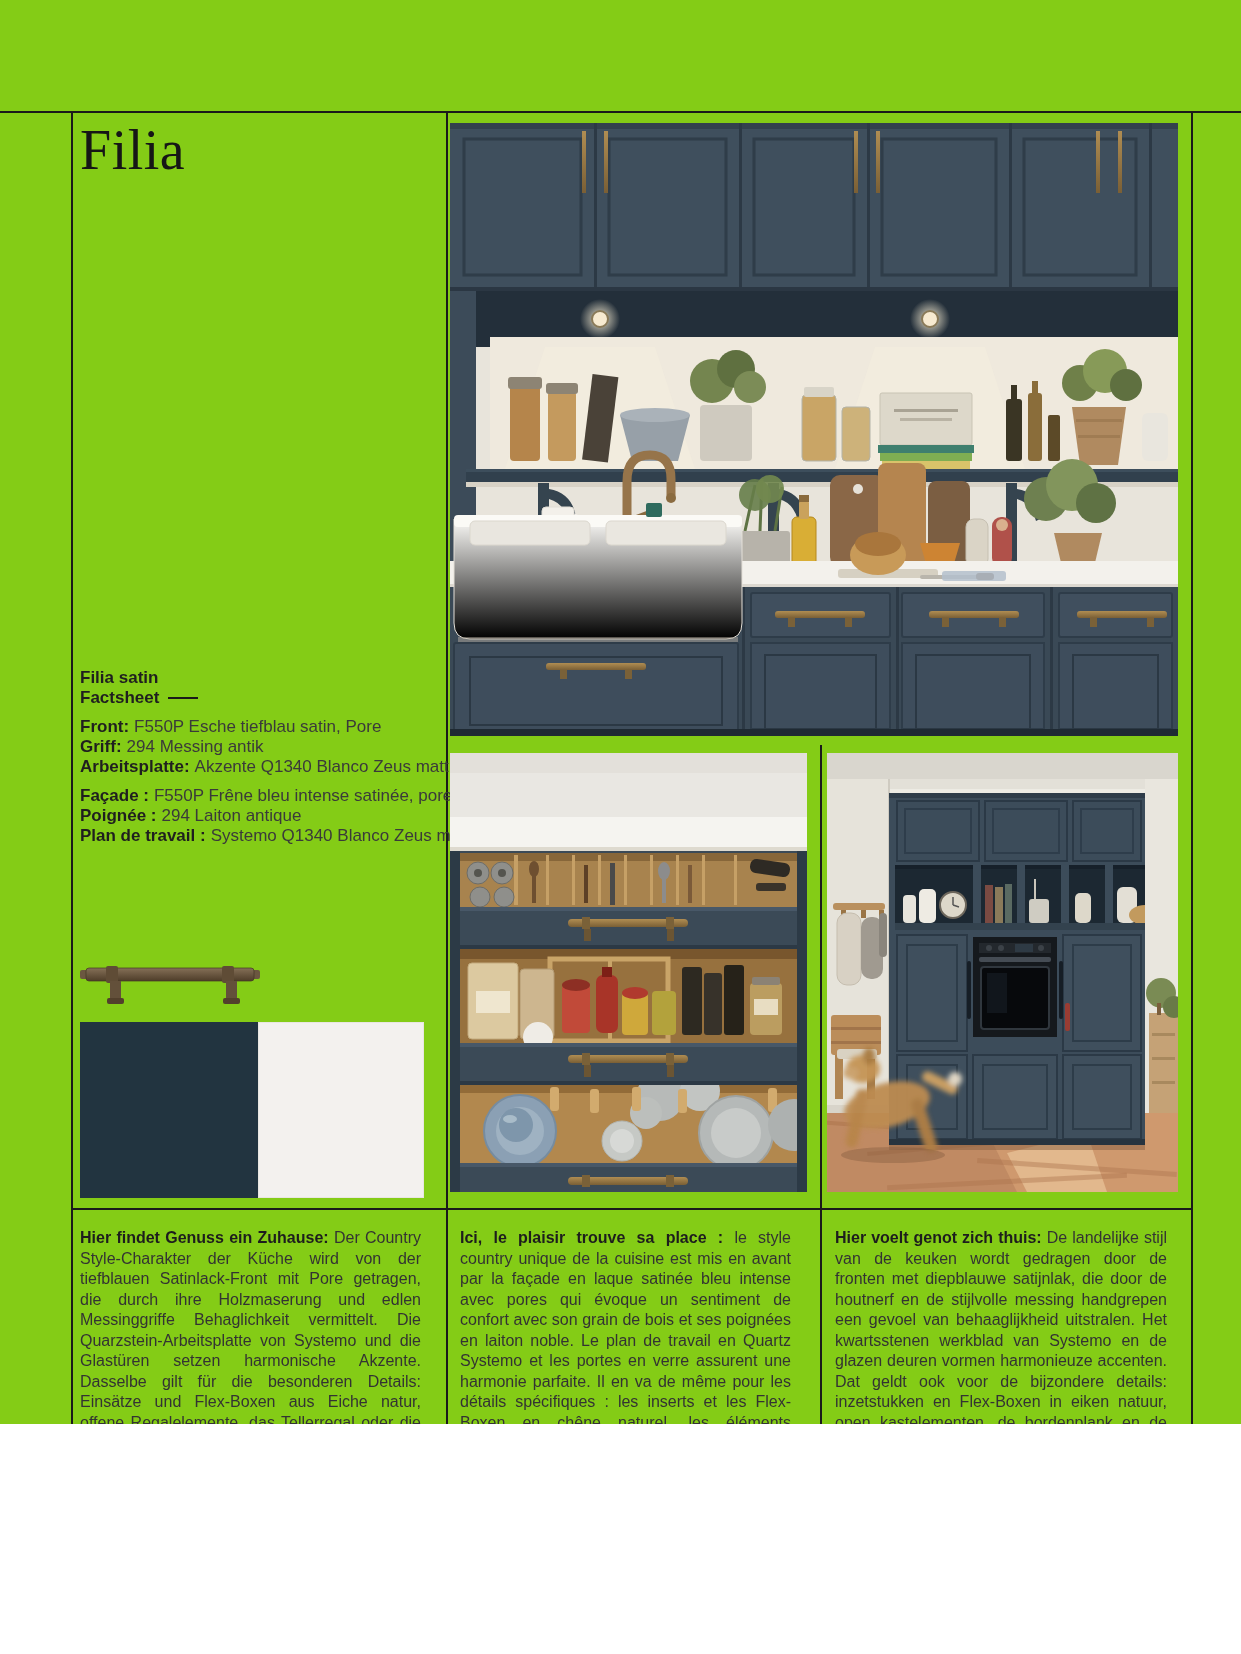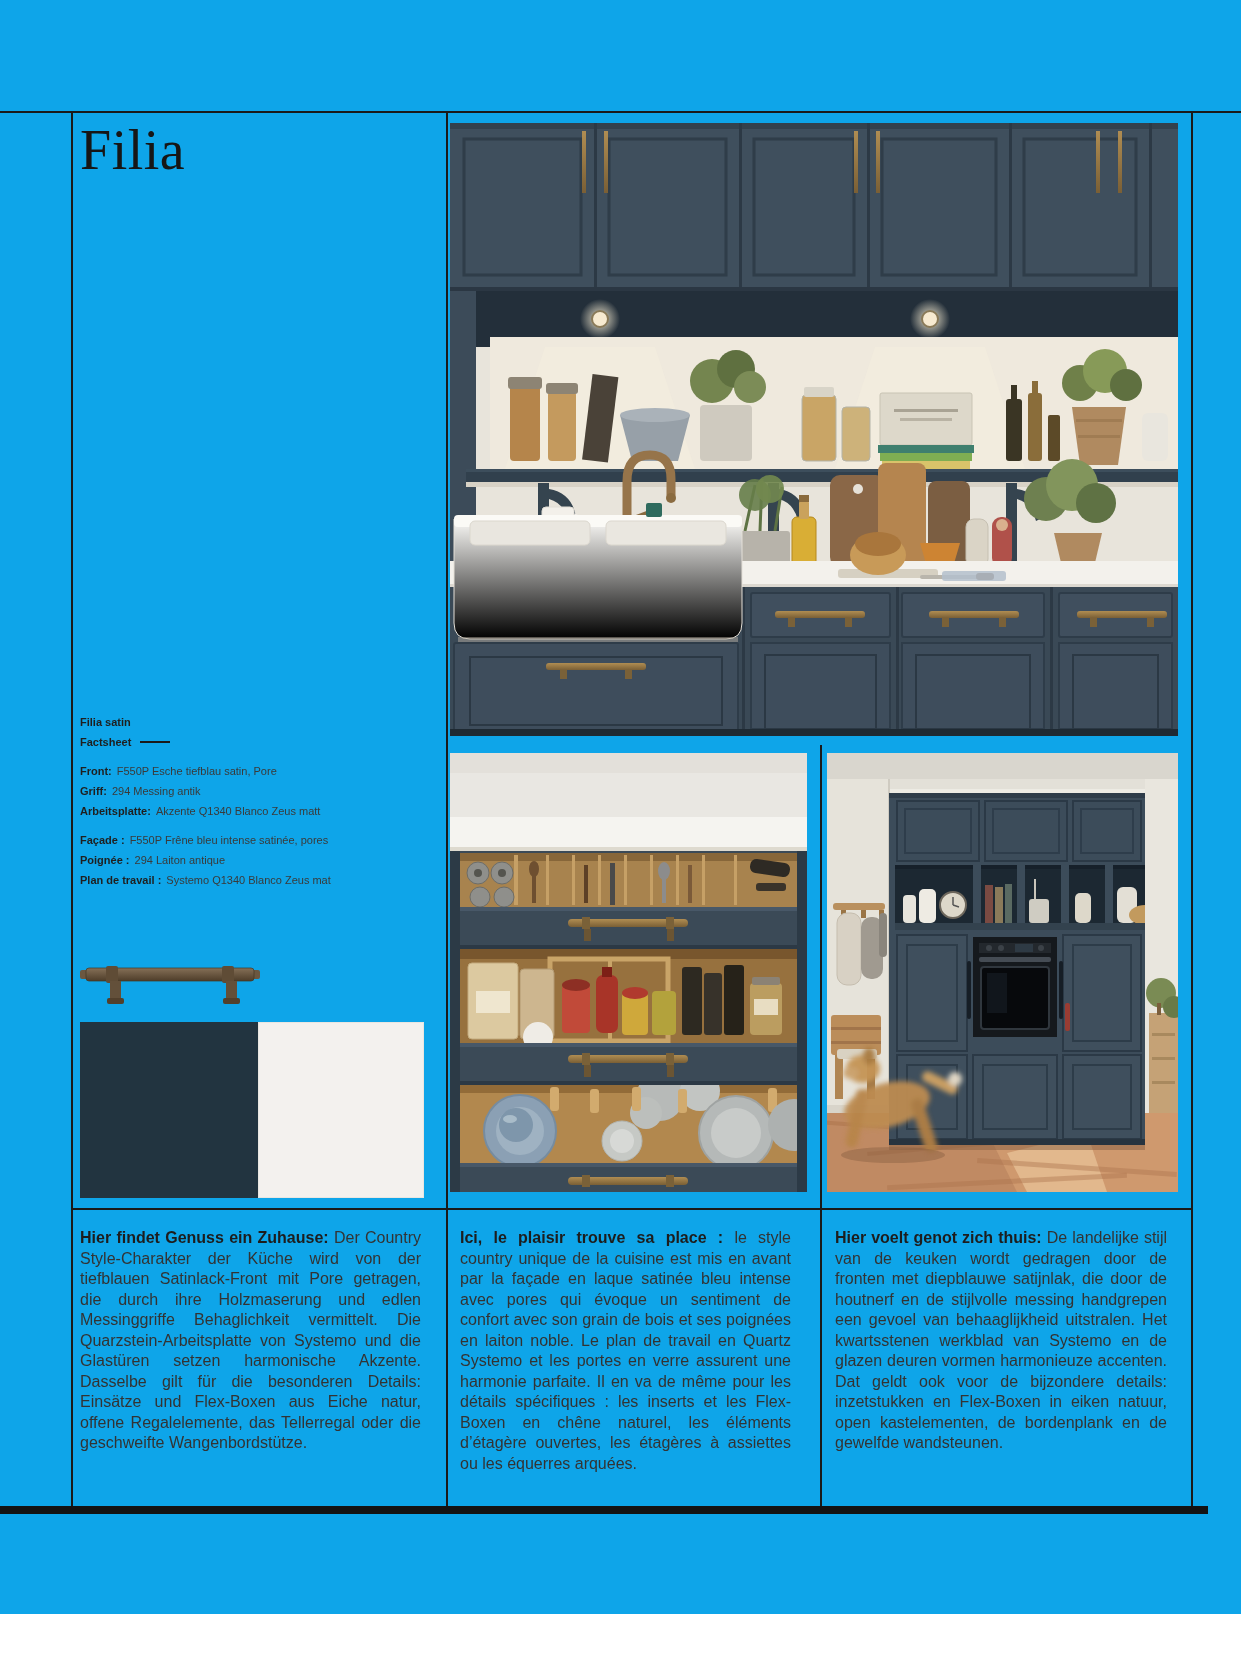--- a/index.html
+++ b/index.html
@@ -1,32 +1,32 @@
 <!DOCTYPE html>
 <html><head>
 <meta charset="utf-8">
 <style>
   html,body{margin:0;padding:0;background:#fff;}
-  .page{position:relative;width:1241px;height:1614px;background:#0ea5e9;overflow:hidden;
+  .page{position:relative;width:1241px;height:1424px;background:#84cc16;overflow:hidden;
         font-family:"Liberation Sans",sans-serif;color:#2e2e2e;}
   .hrule{position:absolute;background:#1a1a1a;height:1.5px;}
   .vrule{position:absolute;background:#1a1a1a;width:1.5px;}
   .rule-top{left:0;top:111px;width:1241px;}
   .vrule-left{left:71px;top:111px;height:1395px;}
   .vrule-col1{left:446px;top:111px;height:1395px;}
   .vrule-col2{left:820px;top:745px;height:761px;}
   .vrule-right{left:1191px;top:111px;height:1395px;}
   .rule-mid{left:71px;top:1208px;width:1120px;}
   .bottom-bar{position:absolute;left:0;top:1506px;width:1208px;height:8px;background:#131313;}
 
   .page-title{position:absolute;left:80px;top:118px;margin:0;
               font-family:"Liberation Serif",serif;font-weight:400;font-size:56px;
               letter-spacing:.5px;color:#161616;}
 
-  .factsheet{position:absolute;left:80px;top:712px;width:362px;font-size:11px;line-height:20px;color:#3a3a3a;}
+  .factsheet{position:absolute;left:80px;top:668px;width:362px;font-size:17px;line-height:20px;color:#3a3a3a;}
   .fs-product,.fs-heading{font-weight:700;color:#1f1f1f;}
   .fs-headrow{display:flex;align-items:center;}
   .fs-dash{display:inline-block;width:30px;height:2px;background:#1a1a1a;margin-left:9px;}
   .fs-group{margin-top:9px;}
   .fs-group:first-of-type{margin-top:10px;}
   .fs-line{white-space:nowrap;}
   .fs-label{font-weight:700;color:#1f1f1f;margin-right:5px;}
 
   .handle-figure{position:absolute;left:80px;top:960px;width:180px;height:46px;}
   .swatch{position:absolute;top:1022px;height:176px;}

